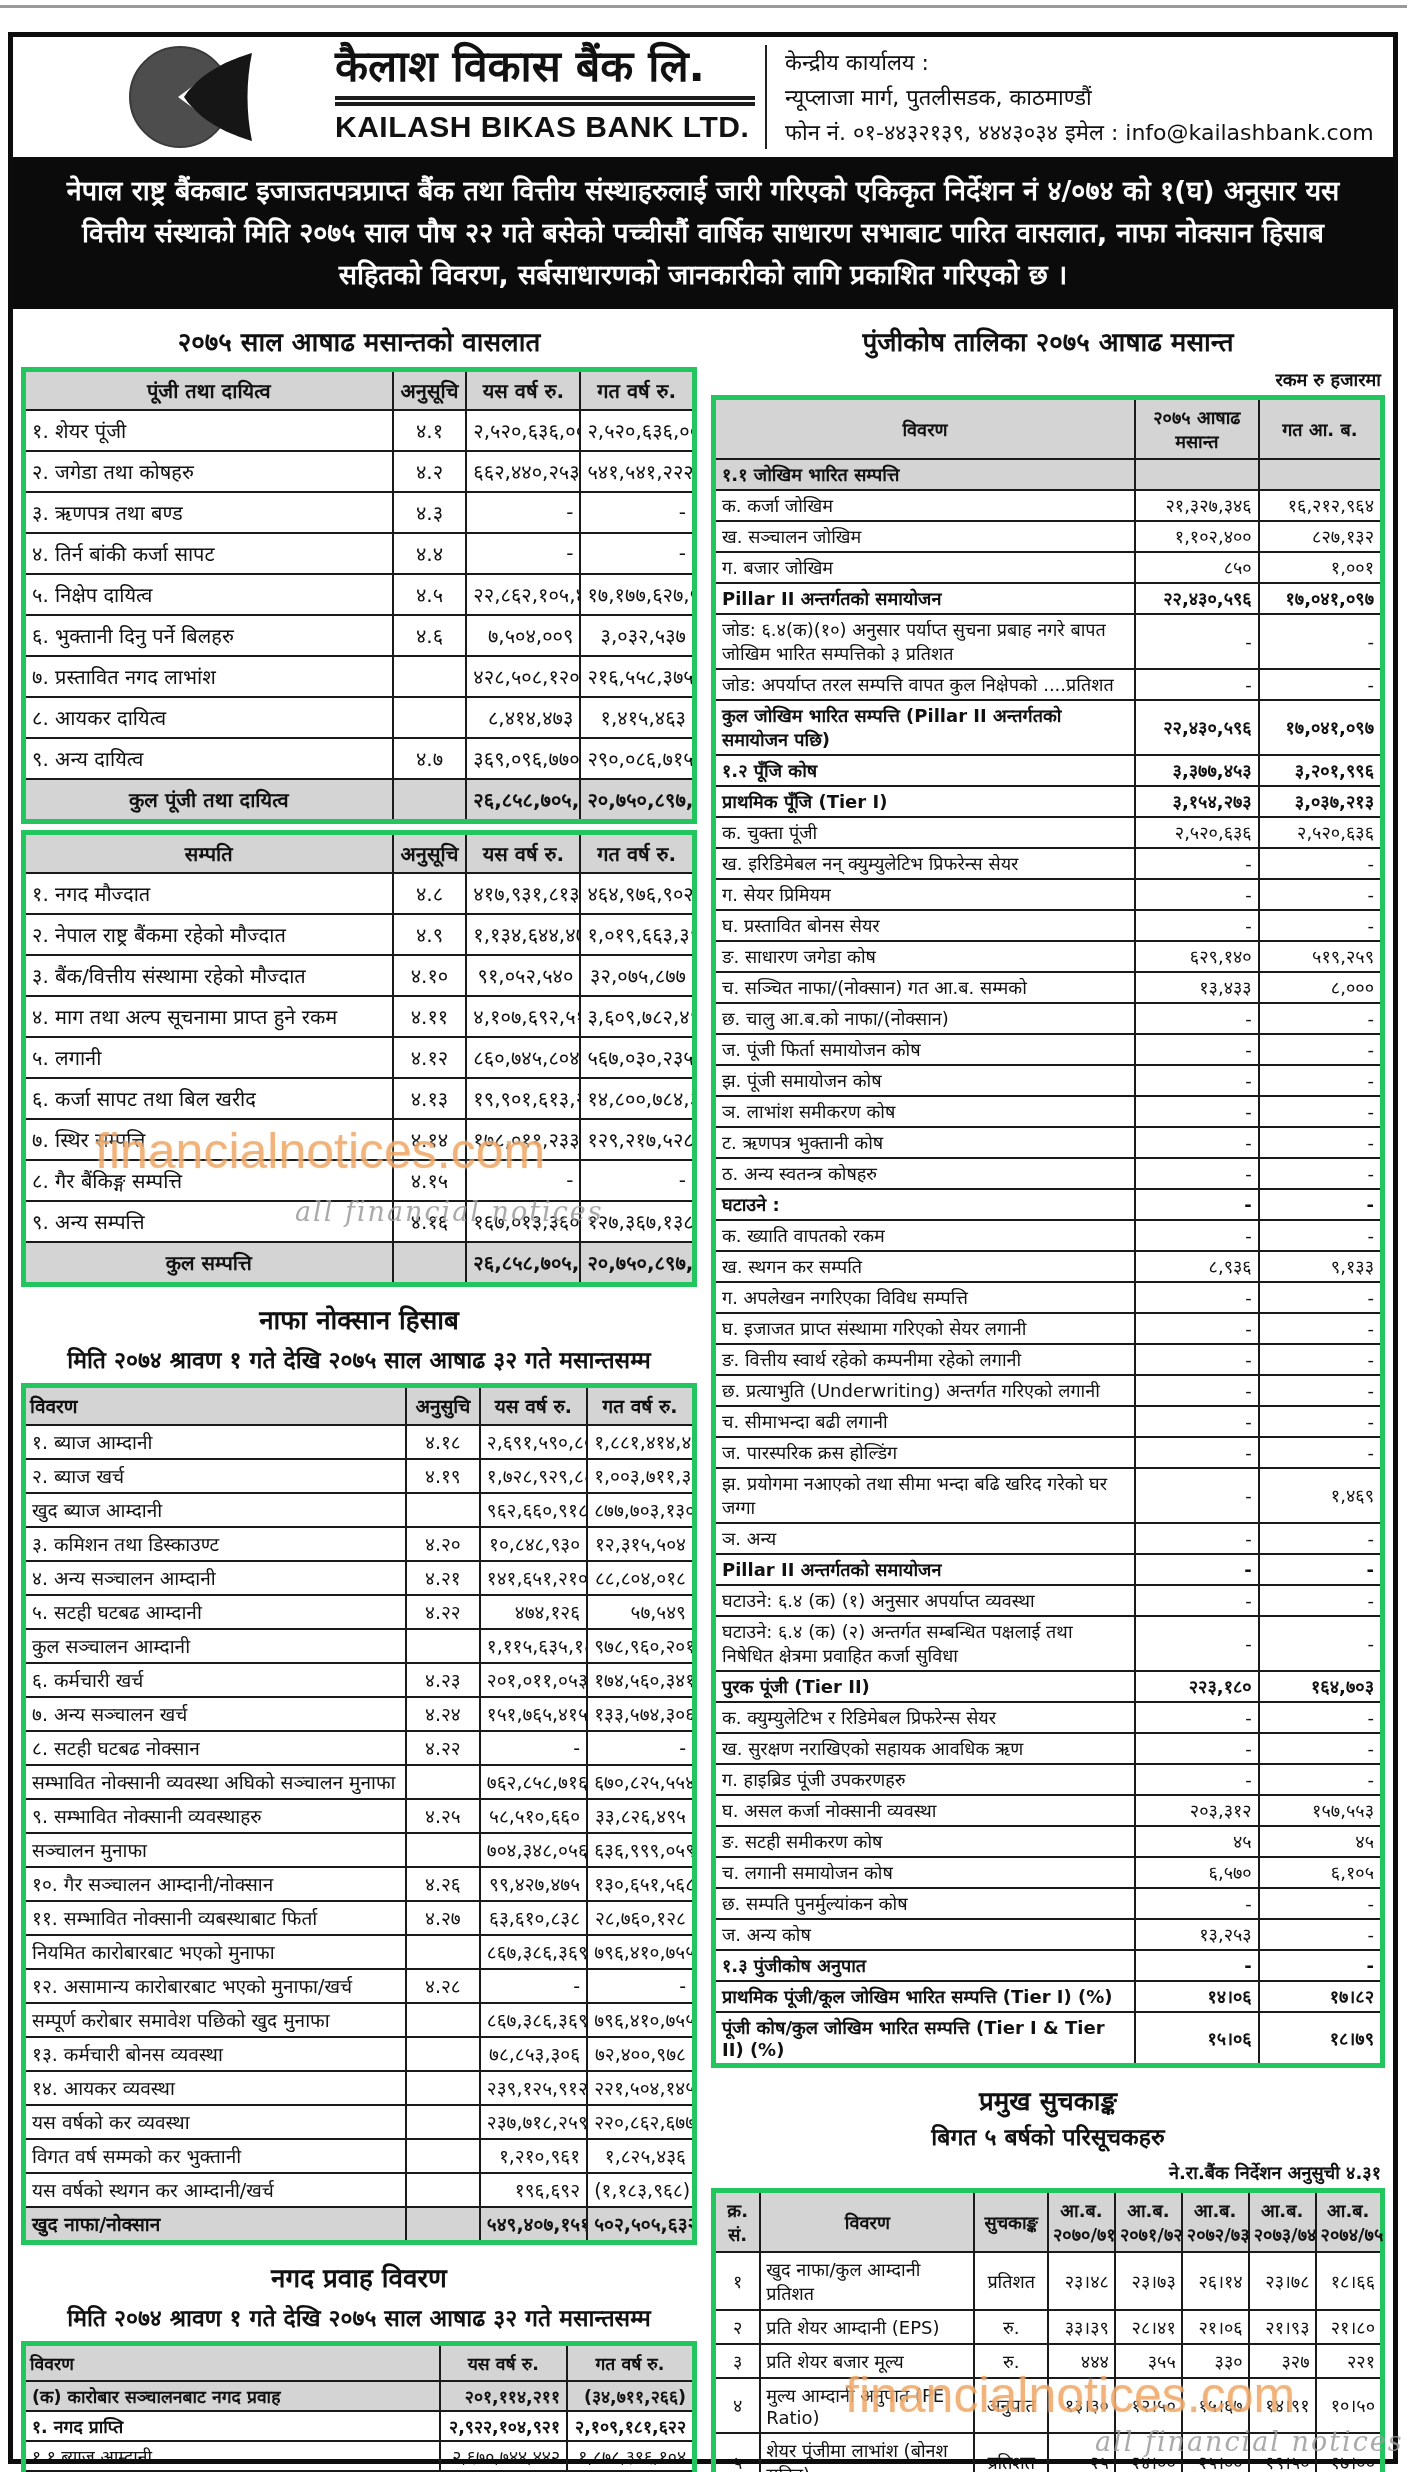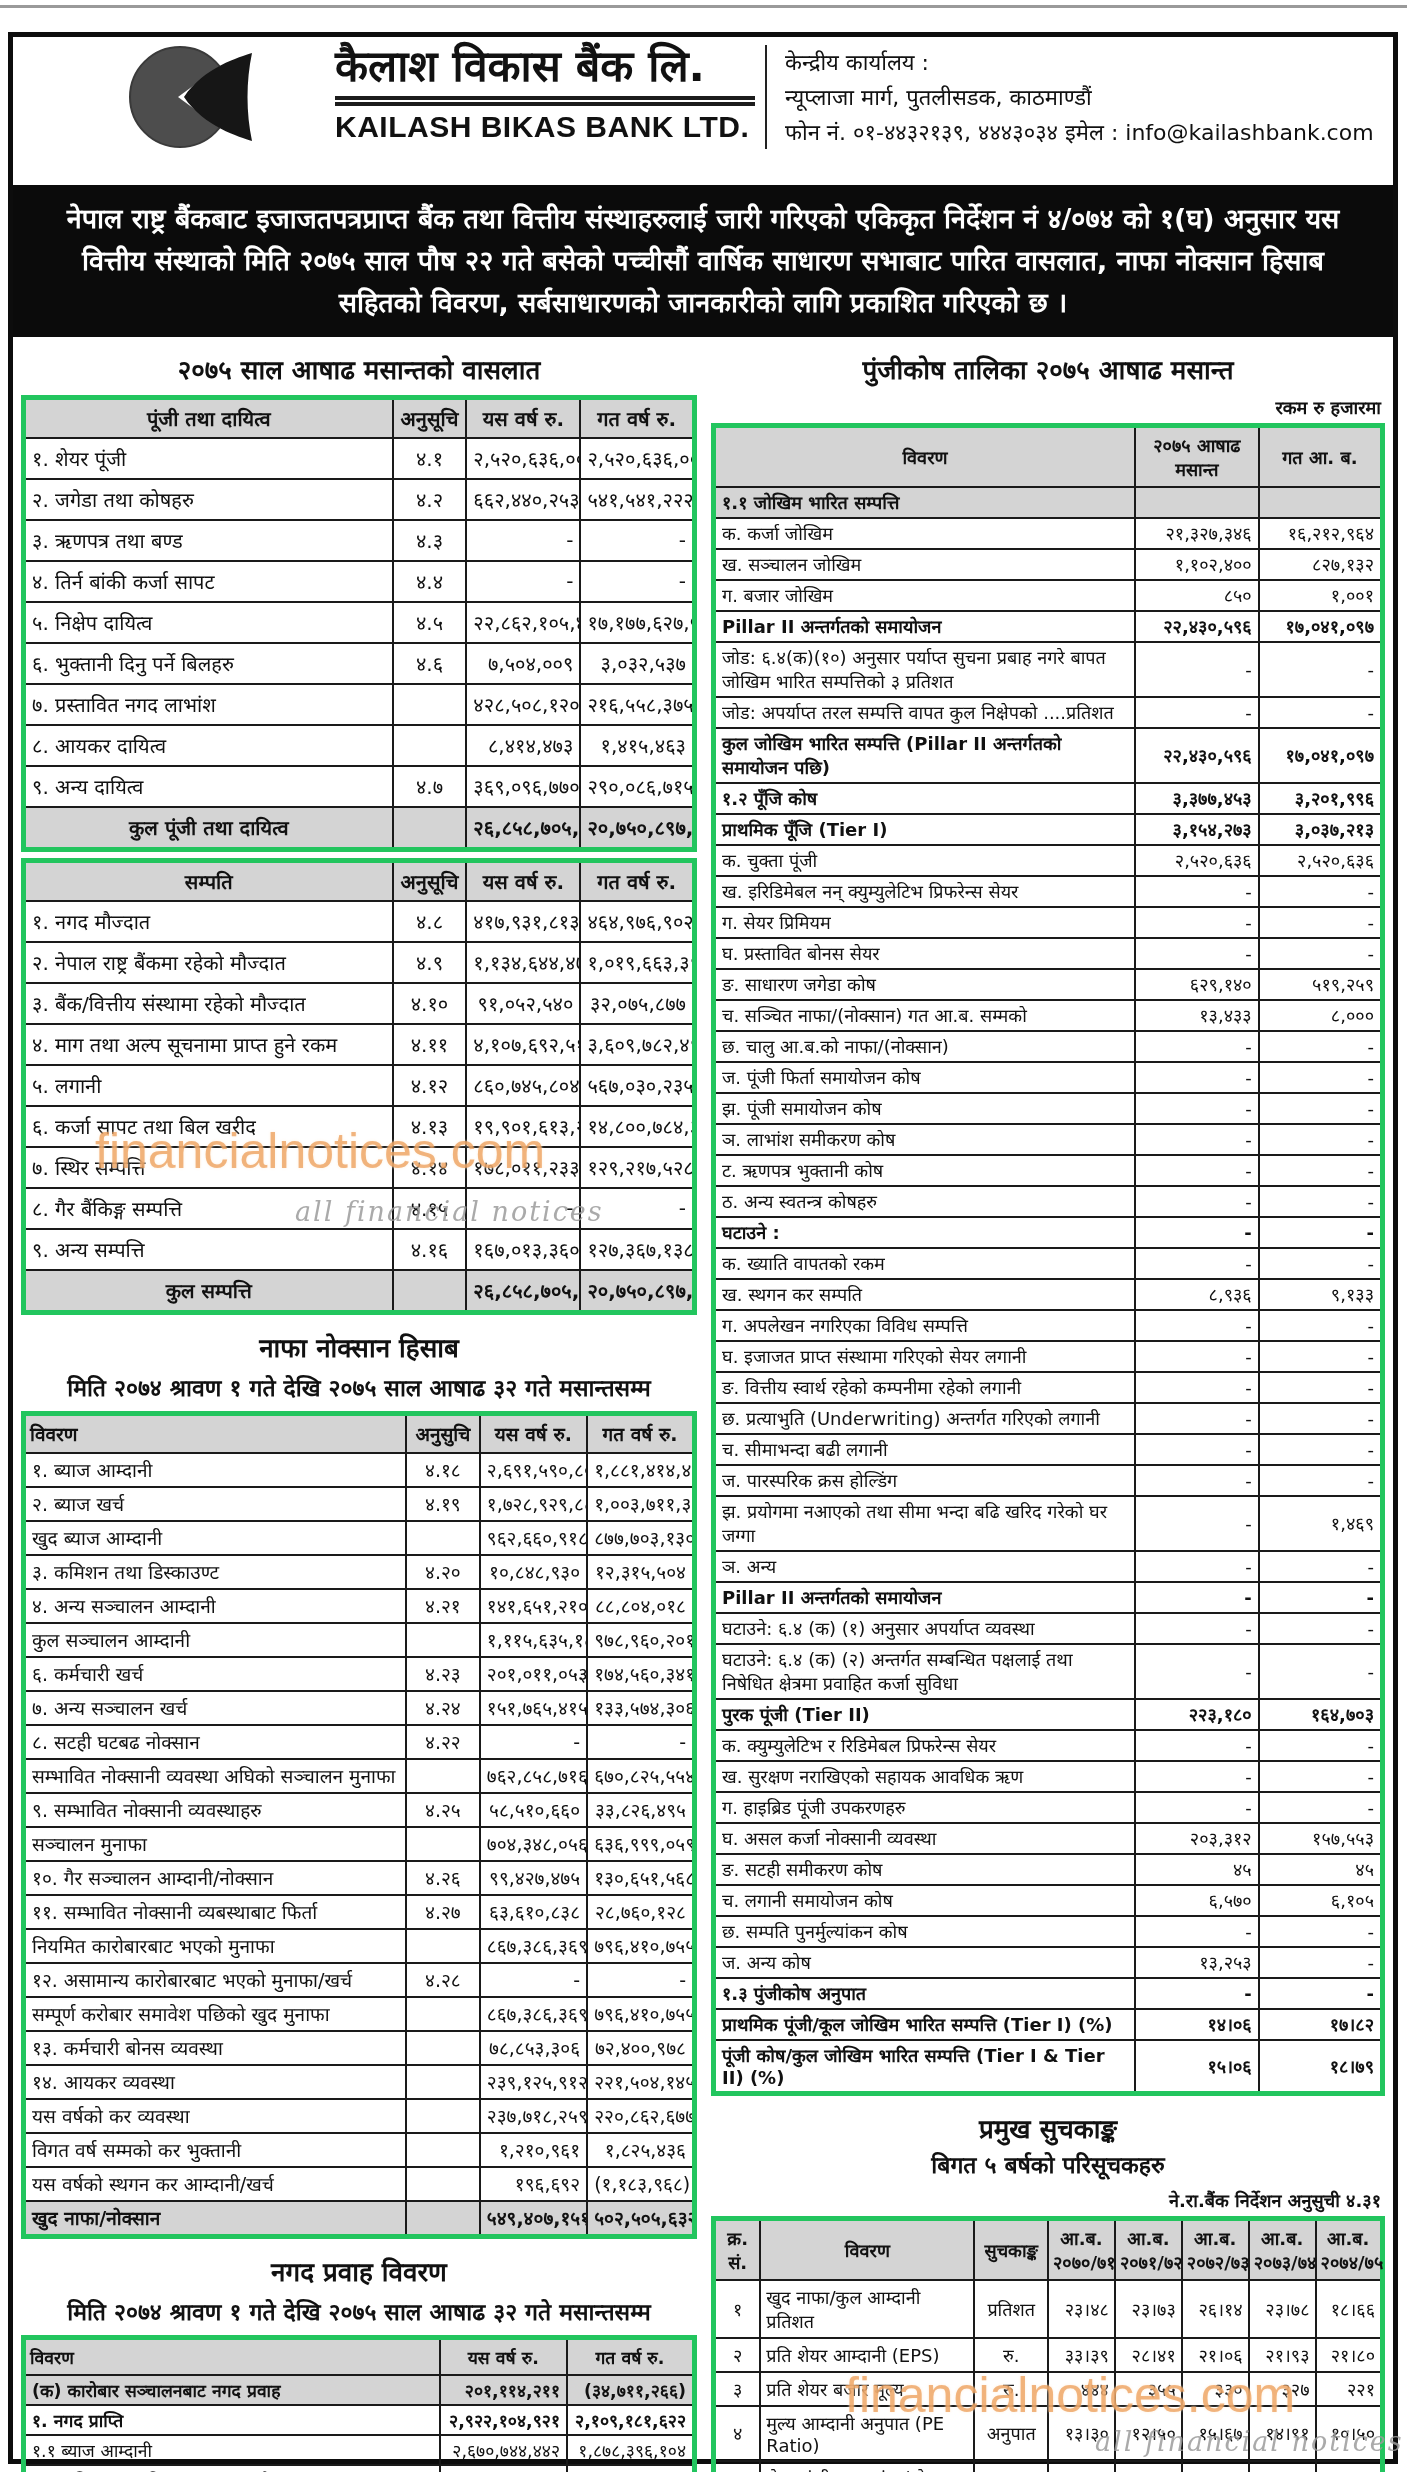--- a/index.html
+++ b/index.html
@@ -2,21 +2,21 @@
 <html><head>
 <meta charset="utf-8">
 <style>
   html,body{margin:0;padding:0;background:#e8e8e8;}
   .page{position:relative;width:1407px;height:2472px;background:#fff;overflow:hidden;
         font-family:"DejaVu Sans","Liberation Sans",sans-serif;color:#111;}
   .topline{position:absolute;top:5px;left:0;width:1407px;border-top:3px solid #9a9a9a;}
   .frame{position:absolute;left:8px;top:32px;width:1390px;height:2432px;border:5px solid #0d0d0d;
          box-sizing:border-box;background:#fff;}
   
-  .bank-header{position:relative;height:148px;}
+  .bank-header{position:relative;height:120px;}
   .logo{position:absolute;left:115px;top:8px;width:190px;height:104px;}
   .names{position:absolute;left:322px;top:6px;width:420px;}
   .np-name{font-size:43px;font-weight:bold;line-height:1.1;}
   .rule{height:4px;background:#1c1c1c;margin:6px 0 2px;border-bottom:2px solid #fff;box-shadow:0 4px 0 #1c1c1c;}
   .en-name{font-size:30px;font-weight:bold;letter-spacing:.5px;margin-top:8px;font-family:"Liberation Sans",sans-serif;}
   .vdiv{position:absolute;left:752px;top:8px;width:2px;height:104px;background:#222;}
   .addr{position:absolute;left:772px;top:8px;width:600px;font-size:22px;line-height:1.6;}
   
   .banner{background:#0b0b0b;color:#fff;font-weight:bold;font-size:27px;line-height:1.55;
           text-align:center;padding:13px 28px;}
@@ -296,20 +296,26 @@
                 <td>१०,८४८,९३०</td>
                 <td>१२,३१५,५०४</td>
               </tr>
               <tr>
                 <td>४.  अन्य सञ्चालन आम्दानी</td>
                 <td>४.२१</td>
                 <td>१४१,६५१,२१०</td>
                 <td>८८,८०४,०१८</td>
               </tr>
               <tr>
+                <td>५.  सटही घटबढ आम्दानी</td>
+                <td>४.२२</td>
+                <td>४७४,१२६</td>
+                <td>५७,५४९</td>
+              </tr>
+              <tr>
                 <td>     कुल सञ्चालन आम्दानी</td>
                 <td></td>
                 <td>१,११५,६३५,१८४</td>
                 <td>९७८,९६०,२०१</td>
               </tr>
               <tr>
                 <td>६.  कर्मचारी खर्च</td>
                 <td>४.२३</td>
                 <td>२०१,०११,०५३</td>
                 <td>१७४,५६०,३४१</td>

